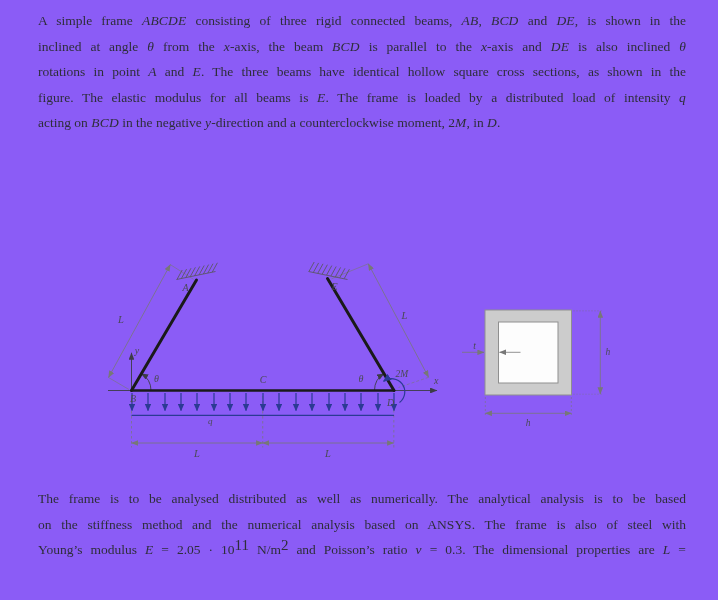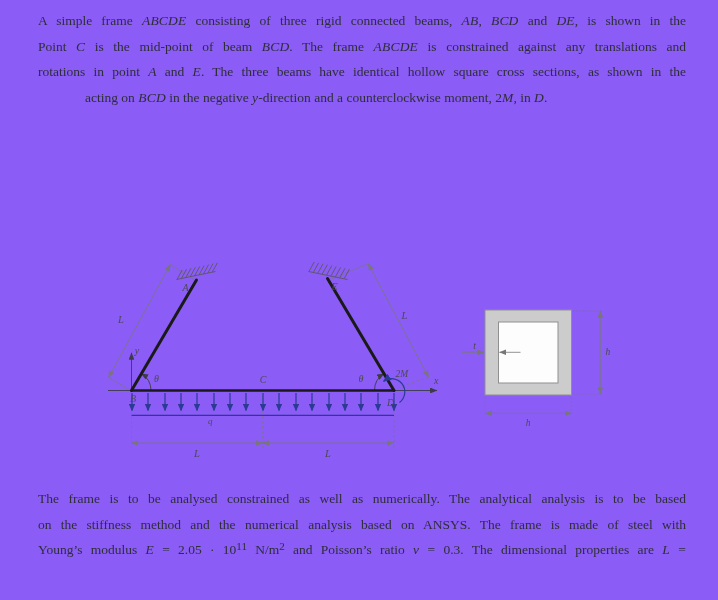--- a/index.html
+++ b/index.html
@@ -6,38 +6,39 @@
   .canvas {
     position:relative; width:718px; height:600px;
     background:#8b5cf6; overflow:hidden;
     font-family:"Liberation Serif", serif;
   }
   .para {
     position:absolute; left:38px; width:648px;
     font-size:13.5px; line-height:25.5px; color:#2e2e3a;
   }
   .para .ln { text-align:justify; text-align-last:justify; }
-  .para .ln.last { text-align-last:left;margin-left:47px; }
-  .para sup { font-size:11px; line-height:0; vertical-align:4px; }
+  .para .ln.last { text-align-last:left; }
+  .para sup { font-size:15px; line-height:0; vertical-align:4px; }
   .para i { letter-spacing:.2px; }
   svg.fig { position:absolute; left:0; top:0; }
   .flabel {
     font-family:"Liberation Serif", serif;
     font-style:italic;
   }
 </style>
 </head>
 <body>
 
 <div class="canvas">
 
   <div class="para" style="top:8px;">
     <div class="ln">A simple frame <i>ABCDE</i> consisting of three rigid connected beams, <i>AB</i>, <i>BCD</i> and <i>DE</i>, is shown in the</div>
-    <div class="ln">Point <i>C</i> is the mid-point of beam <i>BCD</i>. The frame <i>ABCDE</i> is constrained against any translations and</div>
+    <div class="ln">inclined at angle <i>θ</i> from the <i>x</i>-axis, the beam <i>BCD</i> is parallel to the <i>x</i>-axis and <i>DE</i> is also inclined <i>θ</i></div>
     <div class="ln">rotations in point <i>A</i> and <i>E</i>. The three beams have identical hollow square cross sections, as shown in the</div>
+    <div class="ln">figure. The elastic modulus for all beams is <i>E</i>. The frame is loaded by a distributed load of intensity <i>q</i></div>
     <div class="ln last">acting on <i>BCD</i> in the negative <i>y</i>-direction and a counterclockwise moment, 2<i>M</i>, in <i>D</i>.</div>
   </div>
 
   <svg class="fig" width="718" height="600" viewBox="0 0 718 600">
     <defs>
       <marker id="mdim" viewBox="0 0 10 8" refX="9.5" refY="4" markerWidth="9" markerHeight="7" orient="auto-start-reverse">
         <path d="M0,0 L10,4 L0,8 Z" fill="#777777"></path>
       </marker>
       <marker id="maxis" viewBox="0 0 10 8" refX="9.5" refY="4" markerWidth="8.5" markerHeight="6.5" orient="auto-start-reverse">
         <path d="M0,0 L10,4 L0,8 Z" fill="#3c3c46"></path>
@@ -157,18 +158,18 @@
       </g>
       <g font-size="9.5" class="flabel" fill="#4a4a55">
         <text x="474.5" y="348.5" text-anchor="middle">t</text>
         <text x="605.5" y="355">h</text>
         <text x="528" y="425.5" text-anchor="middle">h</text>
       </g>
     </g>
   </svg>
 
   <div class="para" style="top:486px;">
-    <div class="ln">The frame is to be analysed constrained as well as numerically. The analytical analysis is to be based</div>
-    <div class="ln">on the stiffness method and the numerical analysis based on ANSYS. The frame is made of steel with</div>
+    <div class="ln">The frame is to be analysed distributed as well as numerically. The analytical analysis is to be based</div>
+    <div class="ln">on the stiffness method and the numerical analysis based on ANSYS. The frame is also of steel with</div>
     <div class="ln">Young’s modulus <i>E</i> = 2.05 · 10<sup>11</sup> N/m<sup>2</sup> and Poisson’s ratio <i>v</i> = 0.3. The dimensional properties are <i>L</i> =</div>
   </div>
 
 </div>
 
 </body></html>

